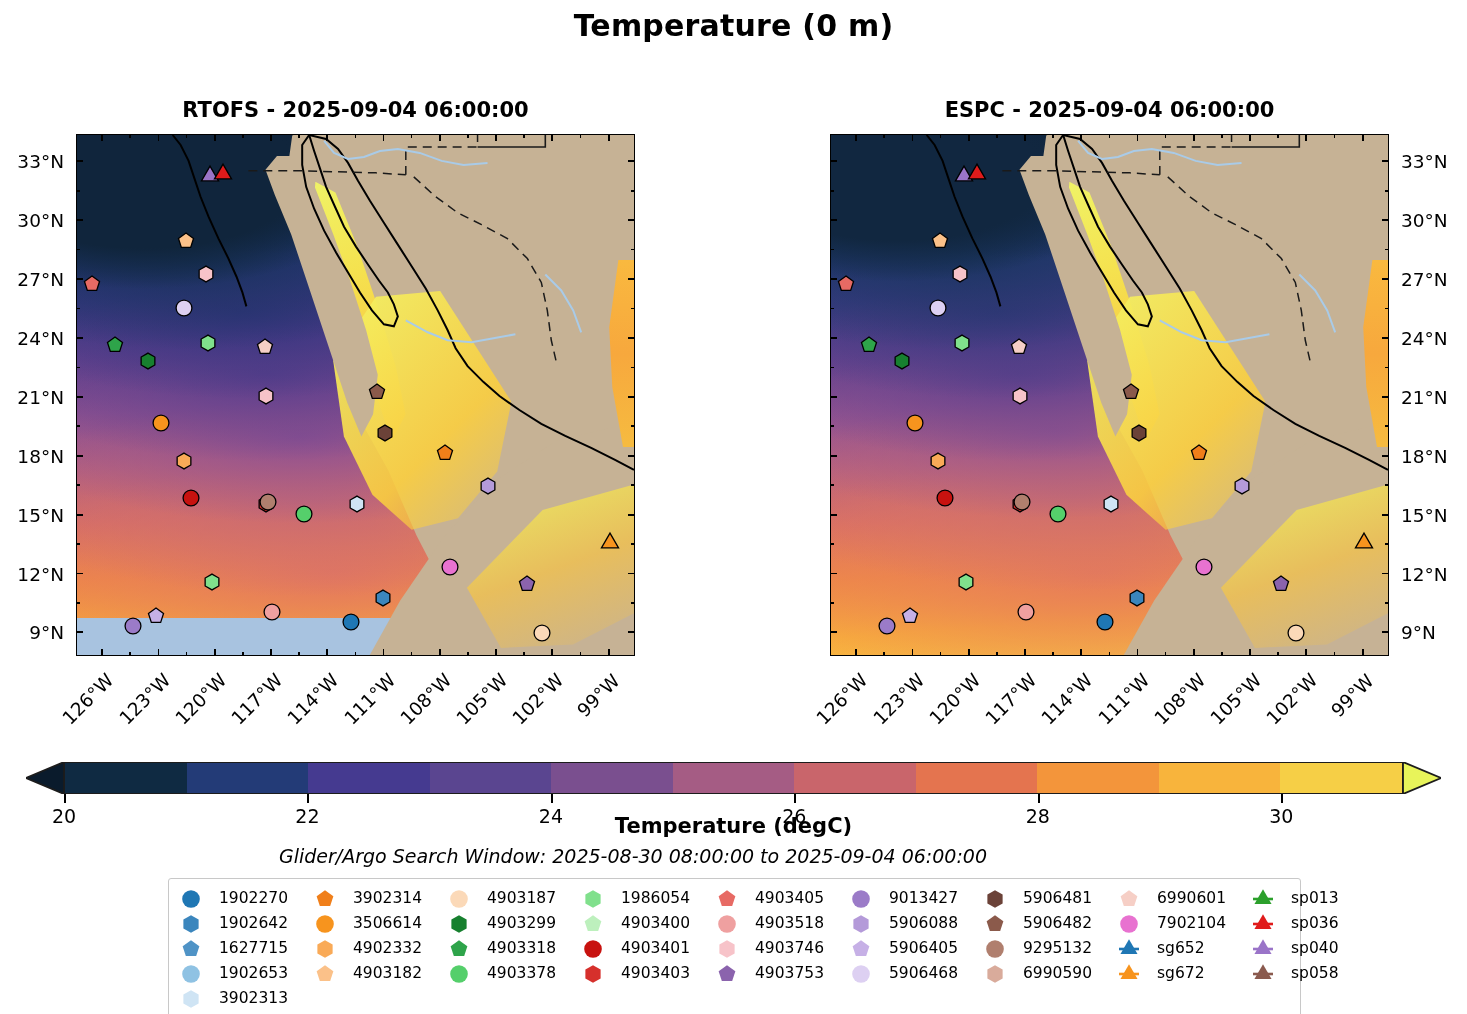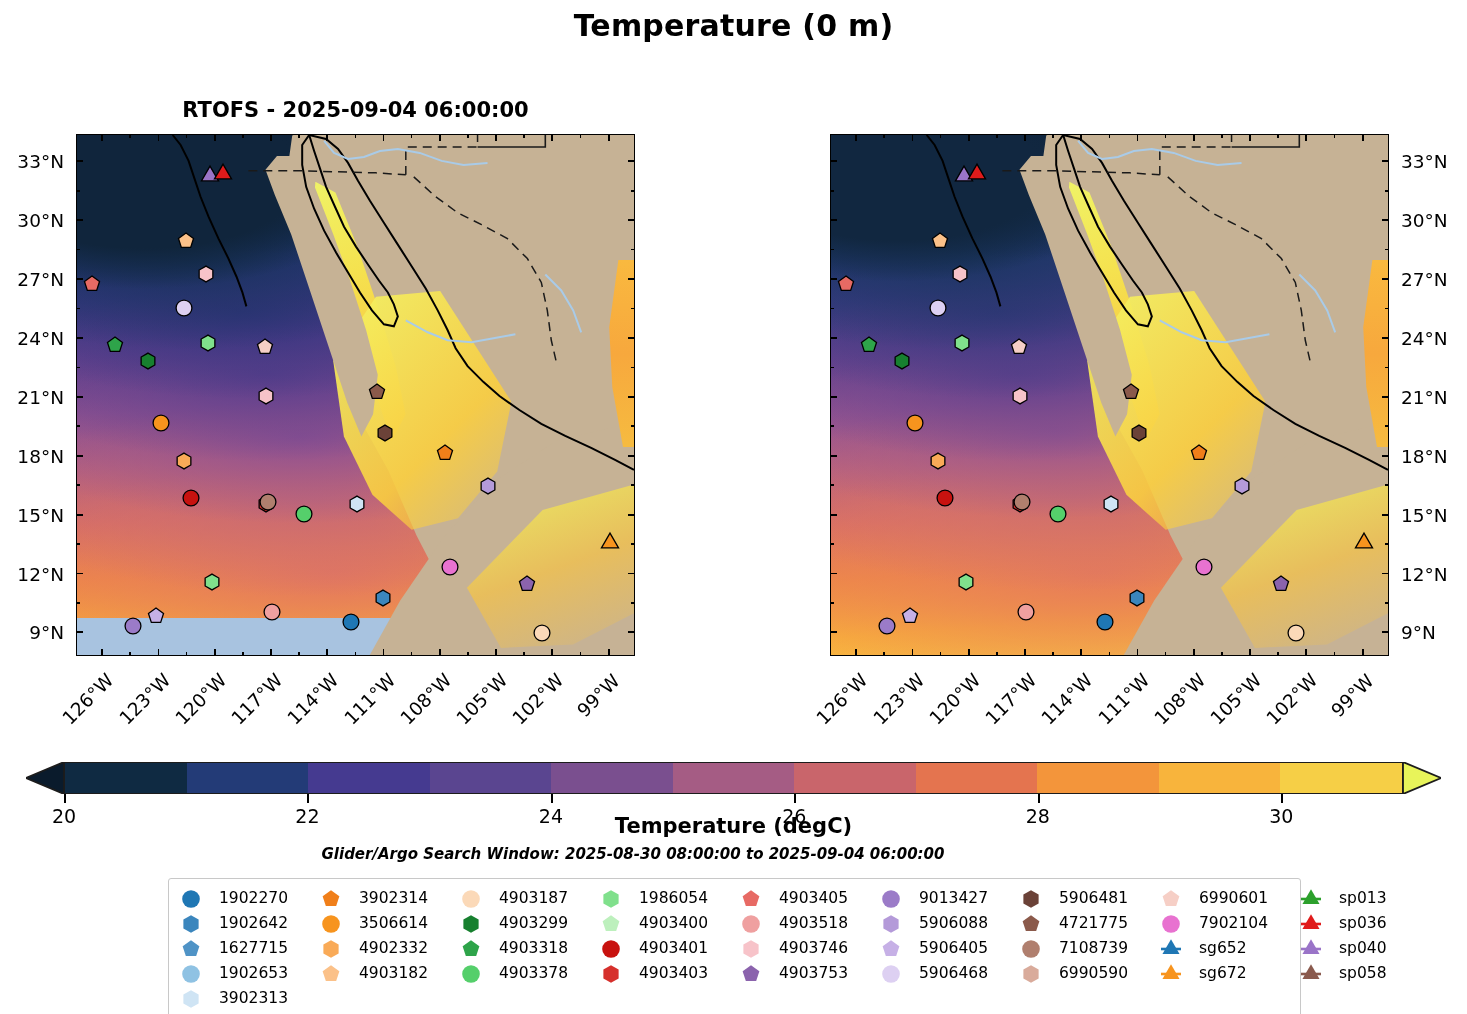--- a/index.html
+++ b/index.html
@@ -129,27 +129,27 @@
              border:1.8px solid #1c1c1c;box-sizing:border-box;display:flex;}
   .cbar-body i{flex:1 1 0;display:block;height:100%;}
   .cbar-cap{position:absolute;top:0;width:38px;height:32px;}
   .cbar-cap.lo{left:0;}
   .cbar-cap.hi{right:0;}
   .cb-tick{position:absolute;top:32px;width:1.7px;height:9px;background:#000;}
   .cb-lab{position:absolute;top:43px;font-size:19px;transform:translateX(-50%);}
   .cb-title{position:absolute;left:0;top:814px;width:1467px;text-align:center;
             font-size:21px;font-weight:bold;}
   .cb-sub{position:absolute;left:0;top:845px;width:1266px;text-align:center;
-          font-size:15px;font-weight:bold;font-style:italic;}
+          font-size:19px;font-weight:normal;font-style:italic;}
 
   
   .legend{position:absolute;left:168px;top:878px;width:1133px;
           border:1px solid #c8c8c8;border-radius:3px;background:#fff;
           padding:9px 10px 9px 12px;box-sizing:border-box;}
-  .legend-cols{display:flex;gap:6px;text-align:center;}
+  .legend-cols{display:flex;gap:0;text-align:center;}
   .legend-col{display:flex;flex-direction:column;gap:3px;width:134px;flex:none;}
   .legend-col.wide{width:150px;}
   .lg-item{display:flex;align-items:center;height:22px;gap:8px;}
   .lg-sym{width:30px;height:20px;flex:none;position:relative;}
   .lg-sym svg{position:absolute;left:0;top:0;}
   .lg-txt{font-size:15.5px;line-height:1;white-space:nowrap;}
 </style>
 </head>
 <body>
 
@@ -415,20 +415,21 @@
     <div class="tick tk-xm" style="left: 334.775px; bottom: 0px;"></div>
     <div class="tick tk-xm" style="left: 391.05px; top: 0px;"></div>
     <div class="tick tk-xm" style="left: 391.05px; bottom: 0px;"></div>
     <div class="tick tk-xm" style="left: 447.326px; top: 0px;"></div>
     <div class="tick tk-xm" style="left: 447.326px; bottom: 0px;"></div>
     <div class="tick tk-xm" style="left: 503.601px; top: 0px;"></div>
     <div class="tick tk-xm" style="left: 503.601px; bottom: 0px;"></div>
   </div>
 
 <div class="panel right">
+  <div class="panel-title">ESPC - 2025-09-04 06:00:00</div>
   <div class="map">
     <div class="sst espc"></div>
 
     <div class="land mainland"></div>
     <div class="land mainland2"></div>
     <div class="gulf-water"></div>
     <div class="coast-warm"></div>
     <div class="coast-warm2"></div>
     <div class="east-coast-water"></div>
     <div class="land baja"></div>
@@ -947,29 +948,29 @@
             </svg>
           </span>
           <span class="lg-txt">5906481</span>
         </div>
         <div class="lg-item">
           <span class="lg-sym">
             <svg width="20" height="20" viewBox="0 0 20 20">
               <polygon points="10.00,1.20 18.37,7.28 15.17,17.12 4.83,17.12 1.63,7.28" fill="#8b5a4b"></polygon>
             </svg>
           </span>
-          <span class="lg-txt">4721775</span>
+          <span class="lg-txt">5906482</span>
         </div>
         <div class="lg-item">
           <span class="lg-sym">
             <svg width="20" height="20" viewBox="0 0 20 20">
               <circle cx="10" cy="10" r="8.8" fill="#b07f6e"></circle>
             </svg>
           </span>
-          <span class="lg-txt">7108739</span>
+          <span class="lg-txt">9295132</span>
         </div>
         <div class="lg-item">
           <span class="lg-sym">
             <svg width="20" height="20" viewBox="0 0 20 20">
               <polygon points="10.00,1.20 17.62,5.60 17.62,14.40 10.00,18.80 2.38,14.40 2.38,5.60" fill="#d9ab9b"></polygon>
             </svg>
           </span>
           <span class="lg-txt">6990590</span>
         </div>
       </div>

